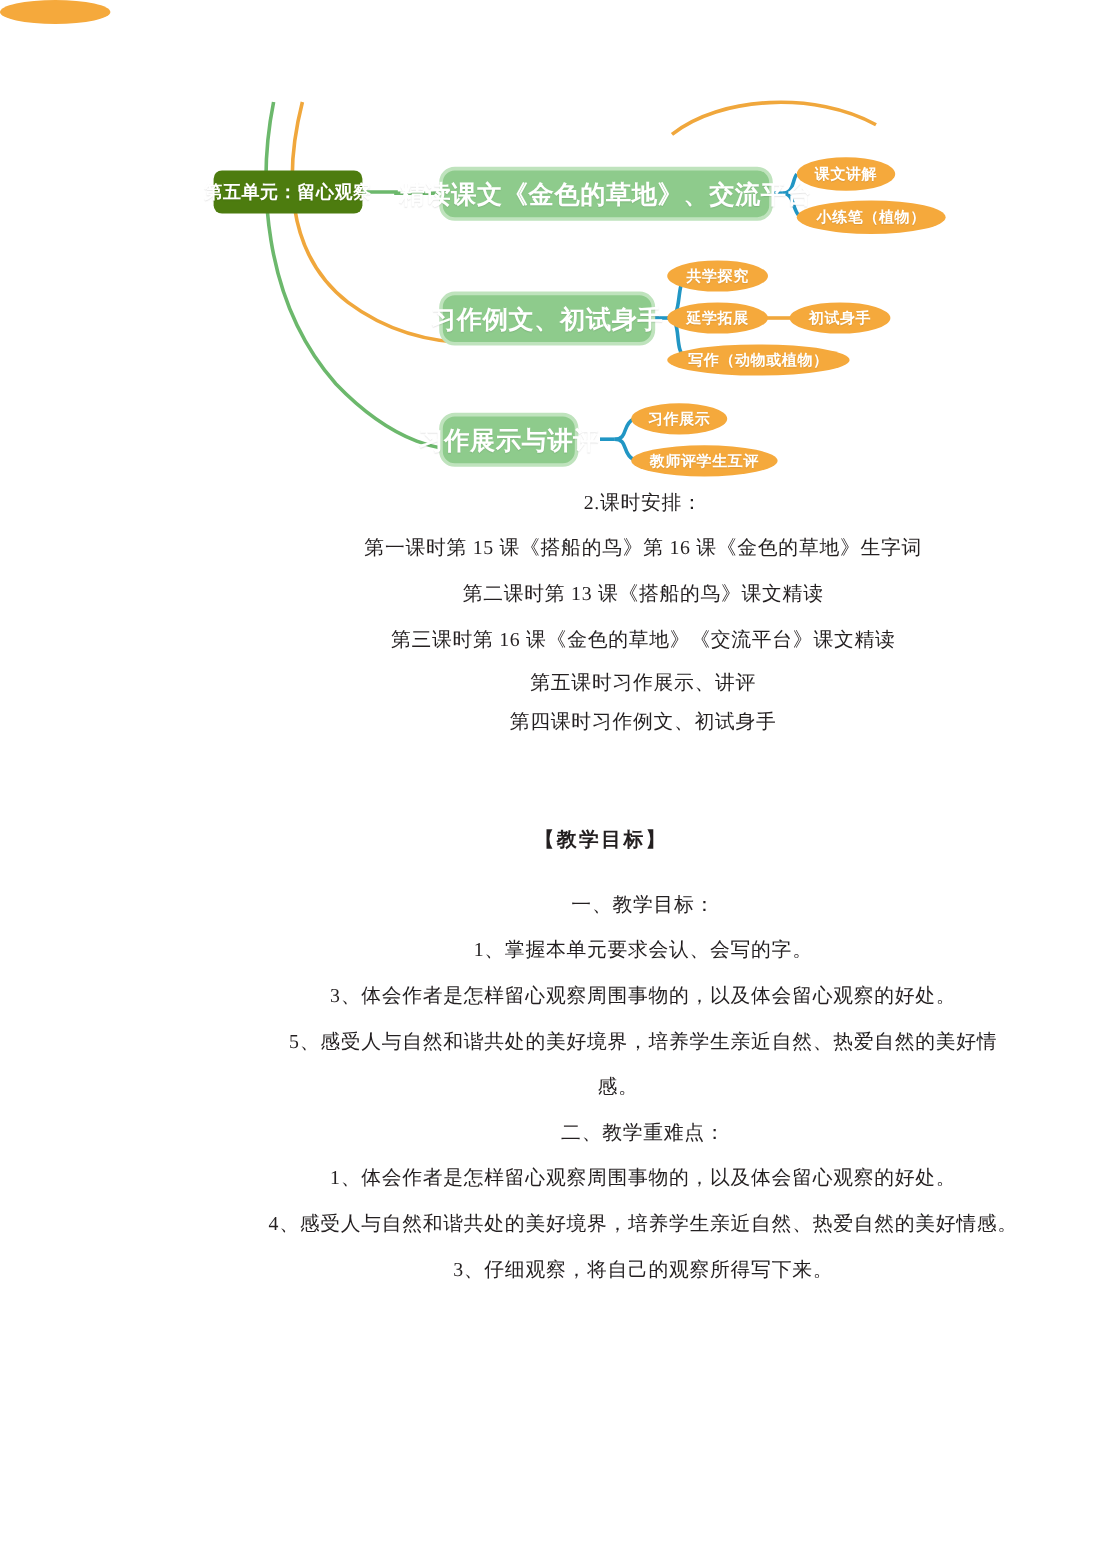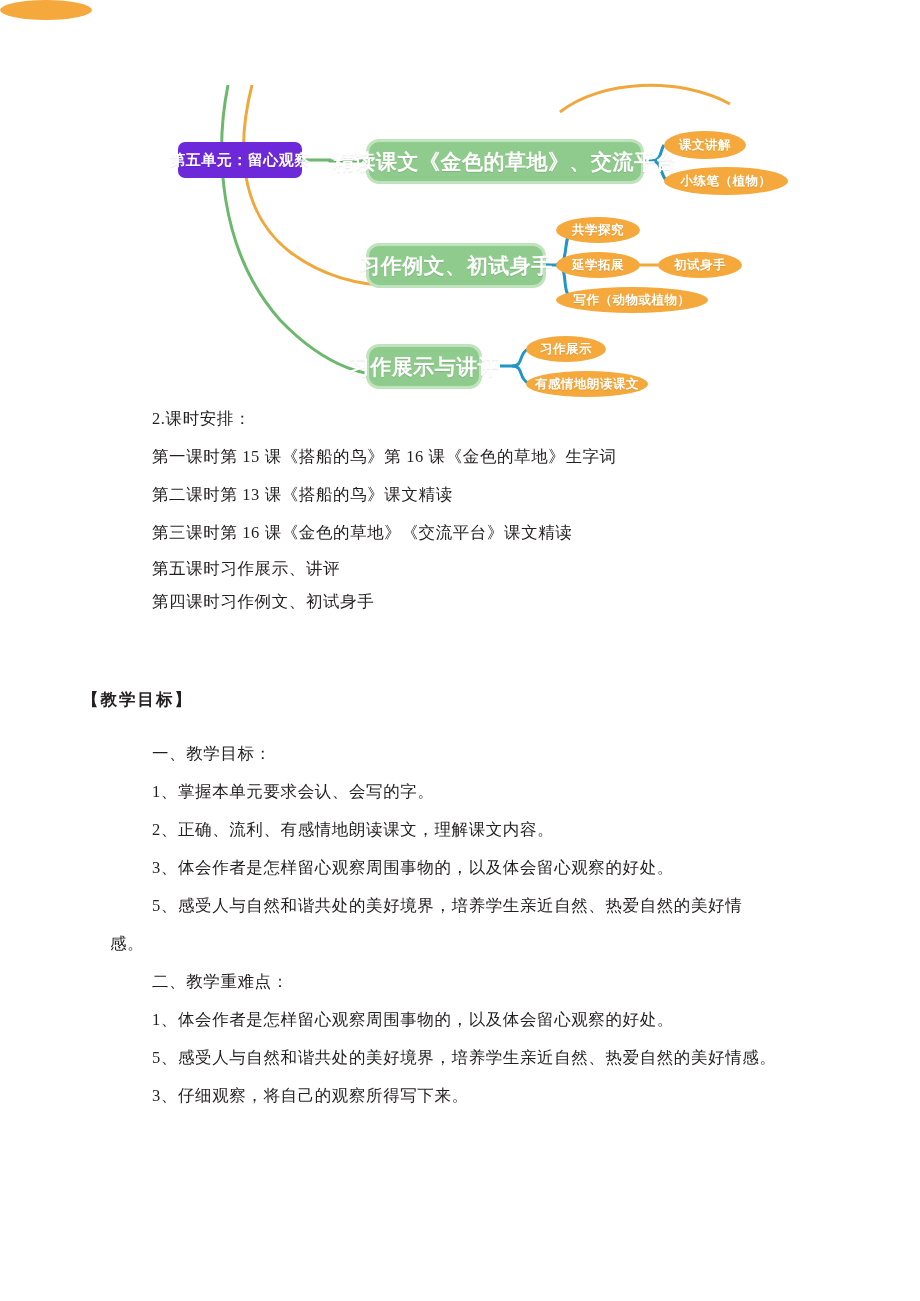--- a/index.html
+++ b/index.html
@@ -26,21 +26,21 @@
     box-sizing:border-box;
     display:flex;align-items:center;justify-content:center;
     color:#ffffff;
     font-family:"DejaVu Sans","Liberation Sans",sans-serif;
     font-weight:bold;
     white-space:nowrap;
     letter-spacing:.5px;
     text-shadow:0 1px 1px rgba(0,0,0,.10);
   }
   .mm-root{
-    background:#6d28d9;
+    background:#4d7c0f;
     border-radius:7px;
     font-size:15px;
     padding:16px 12px;
   }
   .mm-branch{
     background:#8ecb8c;
     border:3px solid #bfe3bd;
     border-radius:13px;
     font-size:21px;
     padding:0 12px;
@@ -55,20 +55,21 @@
     background:#f5a93c;
     border-radius:50%/50%;
     font-size:12.5px;
   }
 
   
   .doc{
     position:absolute;
     left:0;top:400px;
     width:920px;
+    text-align:center;
   }
   p.line{
     margin:0;
     padding:0 0 0 152px;
     font-size:16.5px;
     line-height:38px;
     letter-spacing:.6px;
     white-space:pre-wrap;
   }
   p.tight{line-height:33px;}
@@ -122,39 +123,38 @@
   <div class="mm-node mm-leaf" style="left:664px;top:167px;width:124px;height:28px;">小练笔（植物）</div>
 
   <div class="mm-node mm-branch" style="left:366px;top:243px;width:180px;height:45px;text-align:center;">习作例文、初试身手</div>
   <div class="mm-node mm-leaf" style="left:556px;top:217px;width:84px;height:26px;">共学探究</div>
   <div class="mm-node mm-leaf" style="left:556px;top:252px;width:84px;height:26px;">延学拓展</div>
   <div class="mm-node mm-leaf" style="left:658px;top:252px;width:84px;height:26px;">初试身手</div>
   <div class="mm-node mm-leaf" style="left:556px;top:287px;width:152px;height:26px;">写作（动物或植物）</div>
 
   <div class="mm-node mm-branch" style="left:366px;top:344px;width:116px;height:45px;">习作展示与讲评</div>
   <div class="mm-node mm-leaf" style="left:526px;top:336px;width:80px;height:26px;">习作展示</div>
-  <div class="mm-node mm-leaf" style="left:526px;top:371px;width:122px;height:26px;">有感情地朗读课文</div>
+  <div class="mm-node mm-leaf" style="left:526px;top:371px;width:122px;height:26px;">教师评学生互评</div>
 </div>
 
 <div class="doc">
 
   <p class="line">2.课时安排：</p>
   <p class="line">第一课时第 15 课《搭船的鸟》第 16 课《金色的草地》生字词</p>
   <p class="line">第二课时第 13 课《搭船的鸟》课文精读</p>
   <p class="line">第三课时第 16 课《金色的草地》《交流平台》课文精读</p>
   <p class="line tight">第五课时习作展示、讲评</p>
   <p class="line tight">第四课时习作例文、初试身手</p>
 
   <div class="spacer-lg"></div>
 
   <p class="heading">【教学目标】</p>
   <p class="line">一、教学目标：</p>
   <p class="line">1、掌握本单元要求会认、会写的字。</p>
-  <p class="line">2、正确、流利、有感情地朗读课文，理解课文内容。</p>
   <p class="line">3、体会作者是怎样留心观察周围事物的，以及体会留心观察的好处。</p>
   <p class="line">5、感受人与自然和谐共处的美好境界，培养学生亲近自然、热爱自然的美好情</p>
   <p class="line hang">感。</p>
 
   <p class="line">二、教学重难点：</p>
   <p class="line">1、体会作者是怎样留心观察周围事物的，以及体会留心观察的好处。</p>
-  <p class="line">5、感受人与自然和谐共处的美好境界，培养学生亲近自然、热爱自然的美好情感。</p>
+  <p class="line">4、感受人与自然和谐共处的美好境界，培养学生亲近自然、热爱自然的美好情感。</p>
   <p class="line">3、仔细观察，将自己的观察所得写下来。</p>
 </div>
 
 </body></html>

